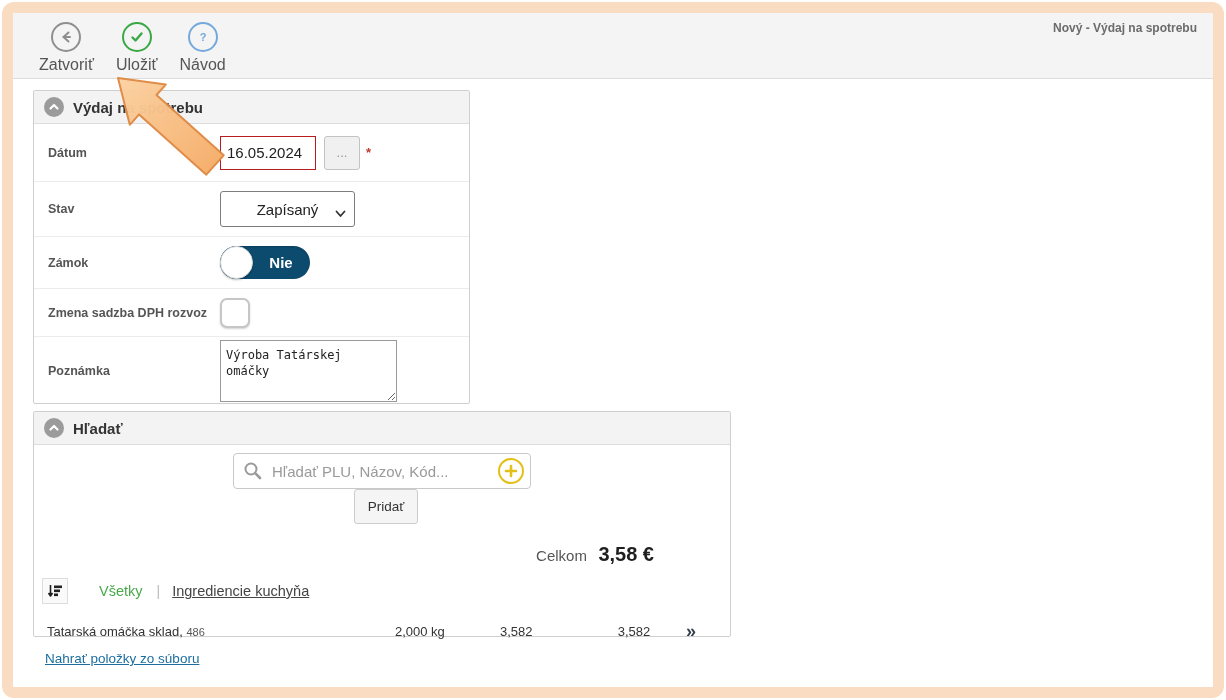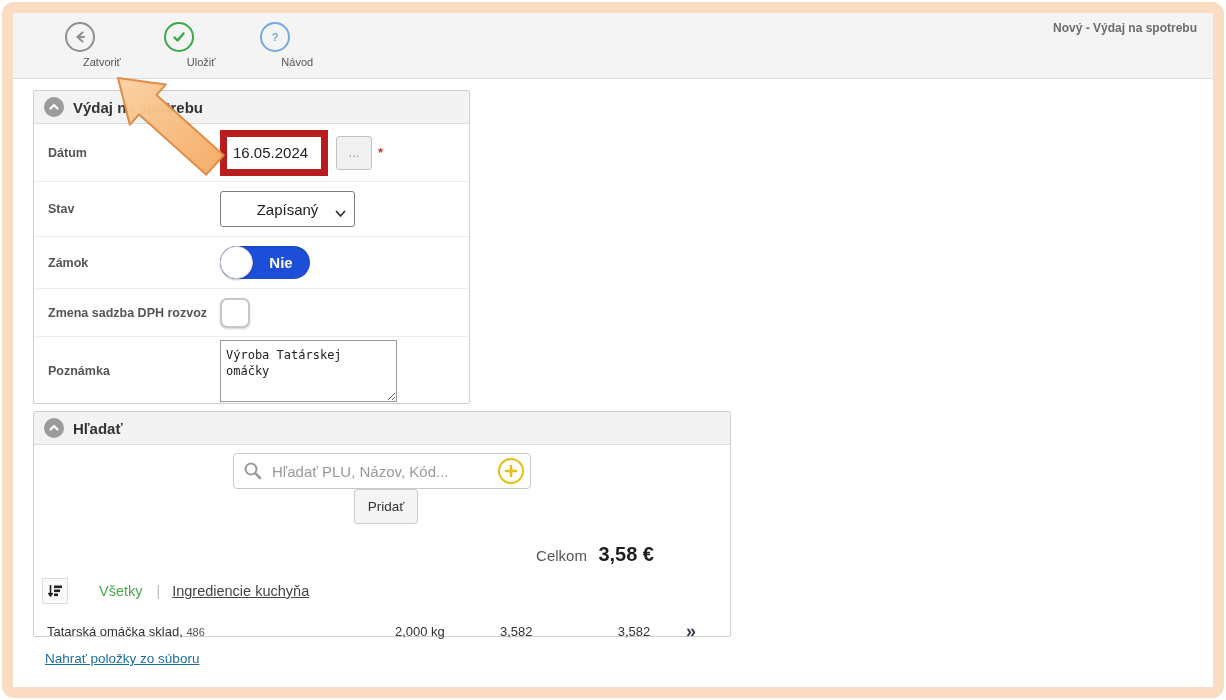--- a/index.html
+++ b/index.html
@@ -5,39 +5,39 @@
   html,body{margin:0;padding:0;background:#fff;font-family:"Liberation Sans",sans-serif;}
   .stage{position:relative;width:1226px;height:700px;background:#fff;overflow:hidden;}
   .frame{position:absolute;inset:2px;border:11px solid #fadcc2;border-radius:12px;background:#fff;overflow:hidden;}
 
   
   .toolbar{position:absolute;left:0;top:0;right:0;height:66px;background:#f4f4f4;border-bottom:1px solid #dcdcdc;display:flex;align-items:flex-start;padding-left:26px;box-sizing:border-box;}
   .tool-btn{display:flex;flex-direction:column;align-items:center;margin-top:9px;margin-right:22px;cursor:pointer;}
   .tool-circle{width:30px;height:30px;border-radius:50%;border:2px solid #8f8f8f;display:flex;align-items:center;justify-content:center;background:#f4f4f4;box-sizing:border-box;}
   .tool-circle.save{border-color:#3aa845;}
   .tool-circle.help{border-color:#74a9dc;}
-  .tool-label{font-size:11px;color:#555;margin-top:4px;margin-left:44px;}
+  .tool-label{font-size:16px;color:#555;margin-top:4px;}
   .page-title{position:absolute;right:16px;top:8px;font-size:12px;font-weight:bold;color:#6b6b6b;}
 
   
   .panel{position:absolute;background:#fff;border:1px solid #cfcfcf;border-radius:2px;box-sizing:border-box;}
   .panel-head{height:33px;background:#f3f3f3;border-bottom:1px solid #ddd;display:flex;align-items:center;padding-left:10px;box-sizing:border-box;}
   .collapse-circle{width:20px;height:20px;border-radius:50%;background:#9b9b9b;display:flex;align-items:center;justify-content:center;cursor:pointer;}
   .panel-title{font-size:15px;font-weight:bold;color:#333;margin-left:9px;}
 
   
   .form-row{display:flex;align-items:center;padding:0 14px;border-bottom:1px solid #ececec;box-sizing:border-box;}
   .form-row:last-child{border-bottom:none;}
   .f-label{width:172px;font-size:12.5px;font-weight:bold;color:#555;flex-shrink:0;}
-  .date-input{width:82px;height:32px;border:7px solid #b91c1c;font-size:15px;color:#222;padding:0 6px;font-family:"Liberation Sans",sans-serif;box-sizing:content-box;}
+  .date-input{width:82px;height:32px;border:1px solid #b91c1c;font-size:15px;color:#222;padding:0 6px;font-family:"Liberation Sans",sans-serif;box-sizing:content-box;}
   .picker-btn{width:36px;height:34px;margin-left:8px;background:#f0f0f0;border:1px solid #c3c3c3;border-radius:3px;color:#999;font-size:13px;cursor:pointer;}
   .req{color:#c0392b;font-size:13px;margin-left:6px;font-weight:bold;}
   .select-box{width:133px;height:34px;border:1px solid #7d7d7d;border-radius:3px;display:flex;align-items:center;justify-content:center;position:relative;font-size:15px;color:#222;cursor:pointer;background:#fff;}
   .select-box .chev{position:absolute;right:8px;top:12px;}
-  .toggle{width:90px;height:33px;border-radius:17px;background:#1d4ed8;position:relative;cursor:pointer;box-shadow:inset 0 1px 2px rgba(0,0,0,.15);}
+  .toggle{width:90px;height:33px;border-radius:17px;background:#0c4a6e;position:relative;cursor:pointer;box-shadow:inset 0 1px 2px rgba(0,0,0,.15);}
   .knob{position:absolute;left:0;top:0;width:33px;height:33px;border-radius:50%;background:#fff;border:1px solid #d6d6d6;box-sizing:border-box;box-shadow:0 1px 2px rgba(0,0,0,.25);}
   .toggle-text{position:absolute;left:40px;right:8px;top:0;bottom:0;display:flex;align-items:center;justify-content:center;color:#fff;font-weight:bold;font-size:15px;}
   .checkbox{width:26px;height:26px;border-radius:7px;border:2px solid #c6c6c6;background:#fff;box-shadow:0 1px 2px rgba(0,0,0,.18);cursor:pointer;}
   .note-area{width:165px;height:48px;border:1px solid #999;font-family:"DejaVu Sans Mono",monospace;font-size:12px;color:#222;padding:6px 5px;resize:both;line-height:1.35;}
 
   
   .search-row{display:flex;align-items:center;padding:8px 7px 7px 7px;flex-direction:column;}
   .search-wrap{position:relative;width:298px;height:36px;}
   .search-input{width:100%;height:100%;border:1px solid #c9c9c9;border-radius:4px;padding:0 40px 0 38px;font-size:15px;color:#333;box-sizing:border-box;font-family:"Liberation Sans",sans-serif;}
   .search-input::placeholder{color:#9a9a9a;}

